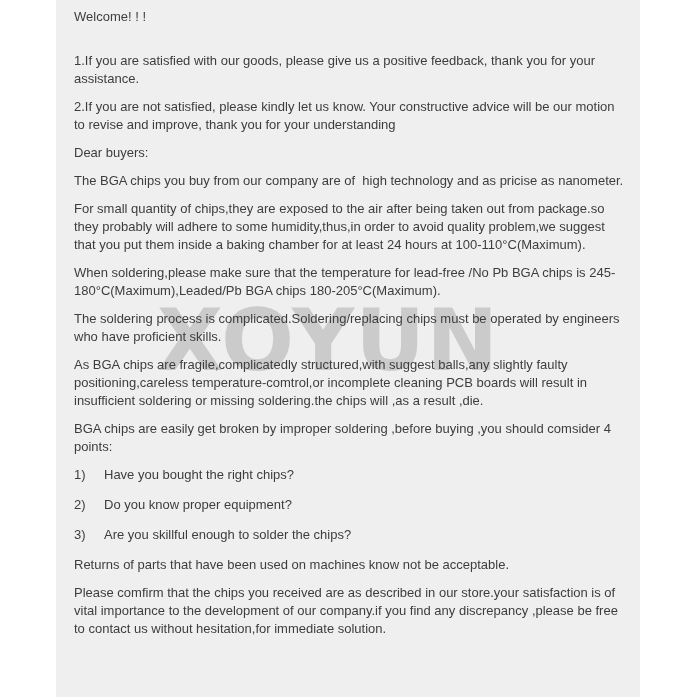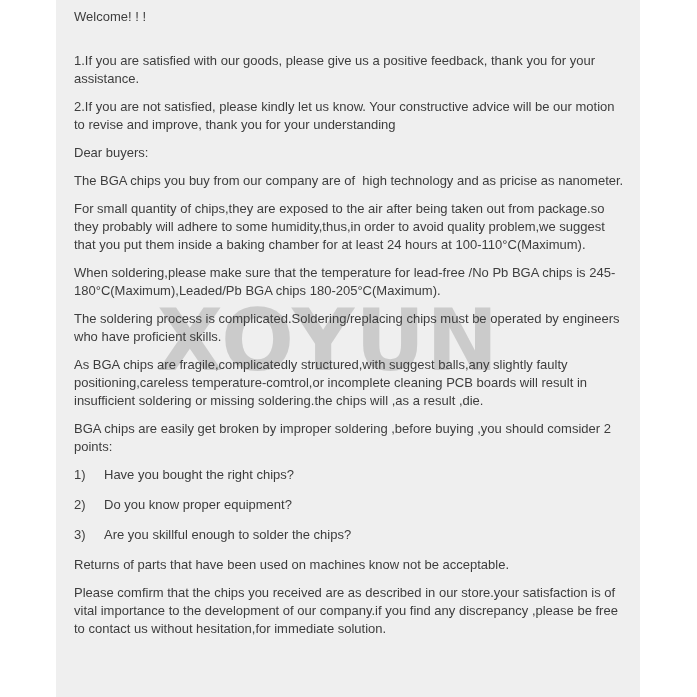--- a/index.html
+++ b/index.html
@@ -42,20 +42,20 @@
   <div class="content">
       <p class="para welcome">Welcome! ! !</p>
       <p class="para">1.If you are satisfied with our goods, please give us a positive feedback, thank you for your assistance.</p>
       <p class="para">2.If you are not satisfied, please kindly let us know. Your constructive advice will be our motion to revise and improve, thank you for your understanding</p>
       <p class="para">Dear buyers:</p>
       <p class="para">The BGA chips you buy from our company are of  high technology and as pricise as nanometer.</p>
       <p class="para">For small quantity of chips,they are exposed to the air after being taken out from package.so they probably will adhere to some humidity,thus,in order to avoid quality problem,we suggest that you put them inside a baking chamber for at least 24 hours at 100-110°C(Maximum).</p>
       <p class="para">When soldering,please make sure that the temperature for lead-free /No Pb BGA chips is 245-180°C(Maximum),Leaded/Pb BGA chips 180-205°C(Maximum).</p>
       <p class="para">The soldering process is complicated.Soldering/replacing chips must be operated by engineers who have proficient skills.</p>
       <p class="para">As BGA chips are fragile,complicatedly structured,with suggest balls,any slightly faulty positioning,careless temperature-comtrol,or incomplete cleaning PCB boards will result in insufficient soldering or missing soldering.the chips will ,as a result ,die.</p>
-      <p class="para">BGA chips are easily get broken by improper soldering ,before buying ,you should comsider 2 points:</p>
+      <p class="para">BGA chips are easily get broken by improper soldering ,before buying ,you should comsider 4 points:</p>
       <div class="list-item"><span class="num">1)</span><span>Have you bought the right chips?</span></div>
       <div class="list-item"><span class="num">2)</span><span>Do you know proper equipment?</span></div>
       <div class="list-item"><span class="num">3)</span><span>Are you skillful enough to solder the chips?</span></div>
       <p class="para">Returns of parts that have been used on machines know not be acceptable.</p>
       <p class="para">Please comfirm that the chips you received are as described in our store.your satisfaction is of vital importance to the development of our company.if you find any discrepancy ,please be free to contact us without hesitation,for immediate solution.</p>
     </div>
 </div>
 
 </body></html>

